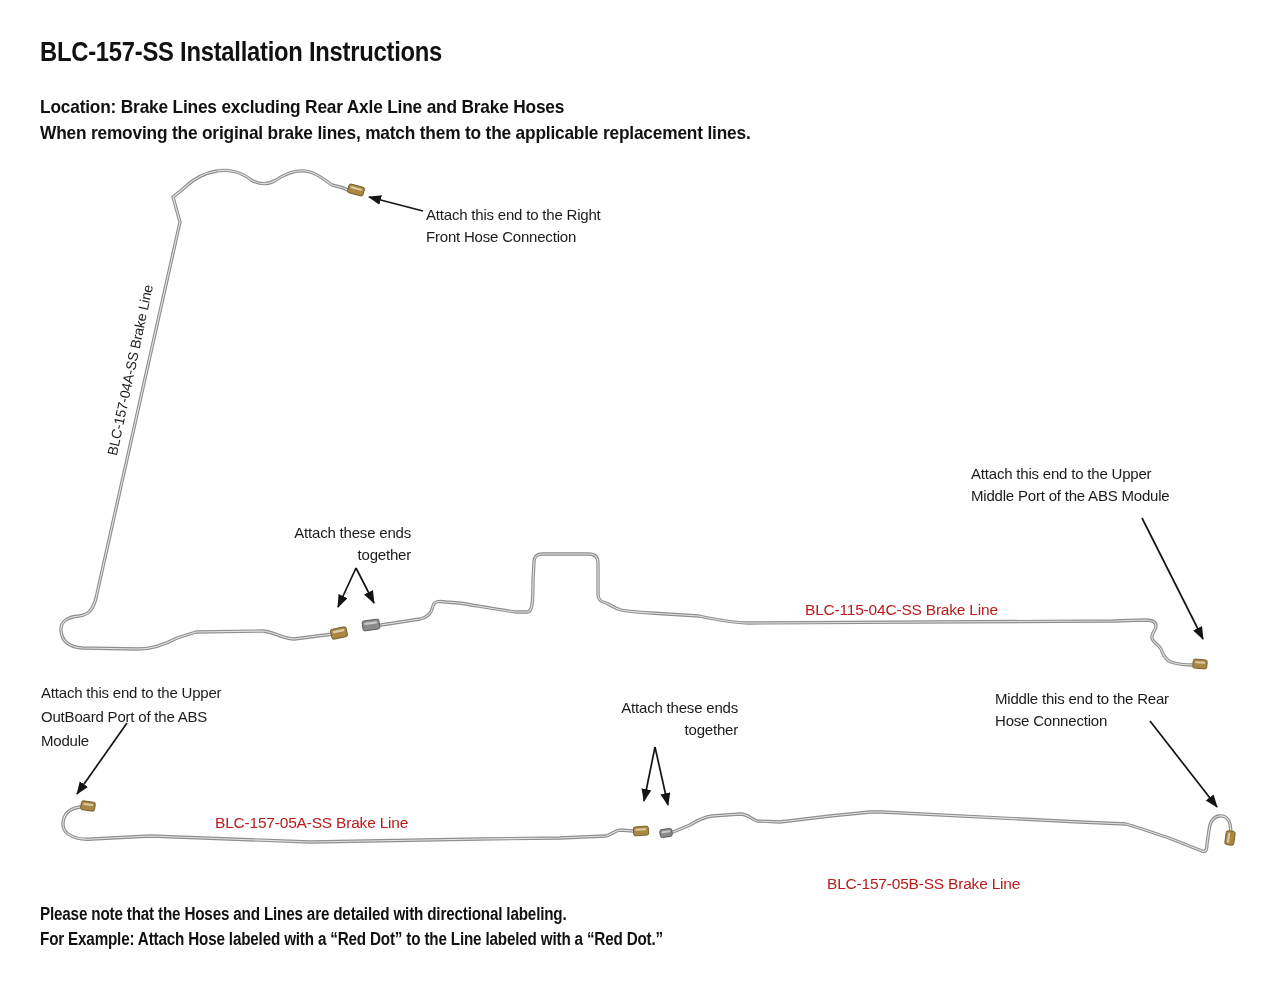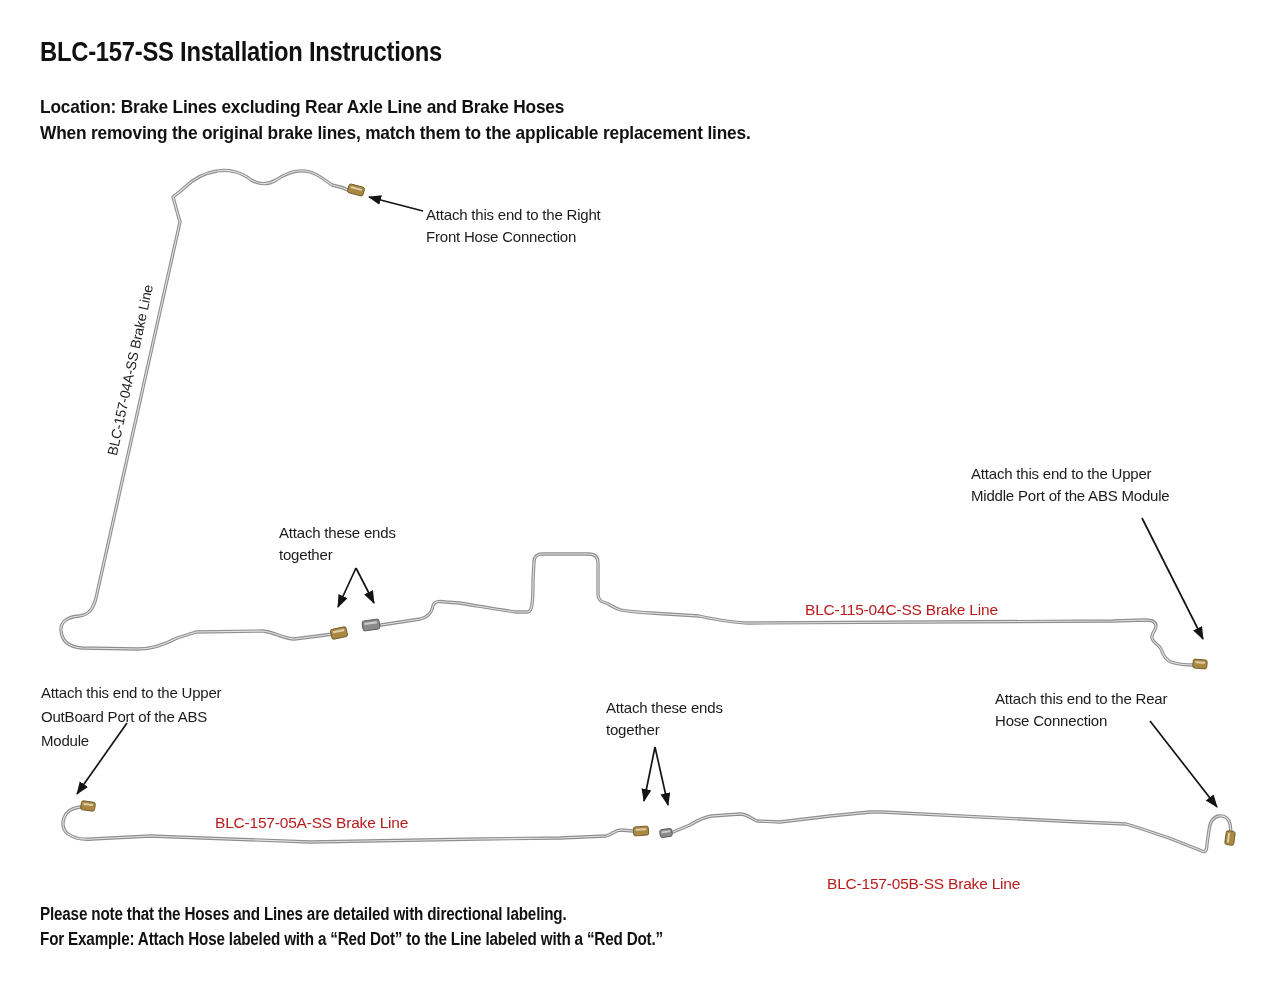--- a/index.html
+++ b/index.html
@@ -12,21 +12,21 @@
   .cond{display:inline-block;transform-origin:0 50%;white-space:nowrap;}
   .title-text{font-size:28px;font-weight:bold;transform:scaleX(.85);letter-spacing:-.3px;}
   .sub-text{font-size:19px;font-weight:bold;transform:scaleX(.91);letter-spacing:-.2px;}
   .foot-text{font-size:17.5px;font-weight:bold;transform:scaleX(.87);letter-spacing:-.2px;}
   .sub-line{line-height:26px;}
   .foot-line{line-height:25px;}
   .ann{
     position:absolute;font-size:15px;line-height:22px;color:#1b1b1b;
     white-space:pre-line;letter-spacing:-.2px;
   }
-  .ann.center{text-align:left;}
+  .ann.center{text-align:right;}
   .linelabel{position:absolute;font-size:15.5px;color:#b91c1c;white-space:nowrap;letter-spacing:-.2px;}
   .rotlabel{
     position:absolute;left:130px;top:370px;font-size:14px;color:#1b1b1b;white-space:nowrap;
     transform:translate(-50%,-50%) rotate(-78deg);letter-spacing:-.2px;
   }
   svg{position:absolute;left:0;top:0;}
   .steel-base{fill:none;stroke:var(--steel,#8f8f8f);stroke-width:3.3;stroke-linejoin:round;stroke-linecap:round;}
   .steel-hi{fill:none;stroke:var(--steel_highlight,#e3e3e3);stroke-width:1.1;stroke-linejoin:round;stroke-linecap:round;}
   .arrow{fill:none;stroke:#141414;stroke-width:1.7;}
   .fit-brass{fill:var(--brass,#aa8840);stroke:var(--brass_dark,#6e5a29);stroke-width:.9;}
@@ -124,21 +124,21 @@
 Front Hose Connection</div>
   <div class="ann center" style="left:279px;top:522px;width:132px;">Attach these ends
 together</div>
   <div class="ann" style="left:971px;top:463px;">Attach this end to the Upper
 Middle Port of the ABS Module</div>
   <div class="ann" style="left:41px;top:681px;line-height:24px;">Attach this end to the Upper
 OutBoard Port of the ABS
 Module</div>
   <div class="ann center" style="left:606px;top:697px;width:132px;">Attach these ends
 together</div>
-  <div class="ann" style="left:995px;top:688px;">Attach this end to the Rear
+  <div class="ann" style="left:995px;top:688px;">Middle this end to the Rear
 Hose Connection</div>
 
   <div class="rotlabel">BLC-157-04A-SS Brake Line</div>
   <div class="linelabel" style="left:805px;top:601px;">BLC-115-04C-SS Brake Line</div>
   <div class="linelabel" style="left:215px;top:814px;">BLC-157-05A-SS Brake Line</div>
   <div class="linelabel" style="left:827px;top:827px;margin-top:48px;">BLC-157-05B-SS Brake Line</div>
 
   <div class="abs foot-line" style="left:40px;top:927px;">
     <span class="cond foot-text">For Example: Attach Hose labeled with a “Red Dot” to the Line labeled with a “Red Dot.”</span>
   </div>

